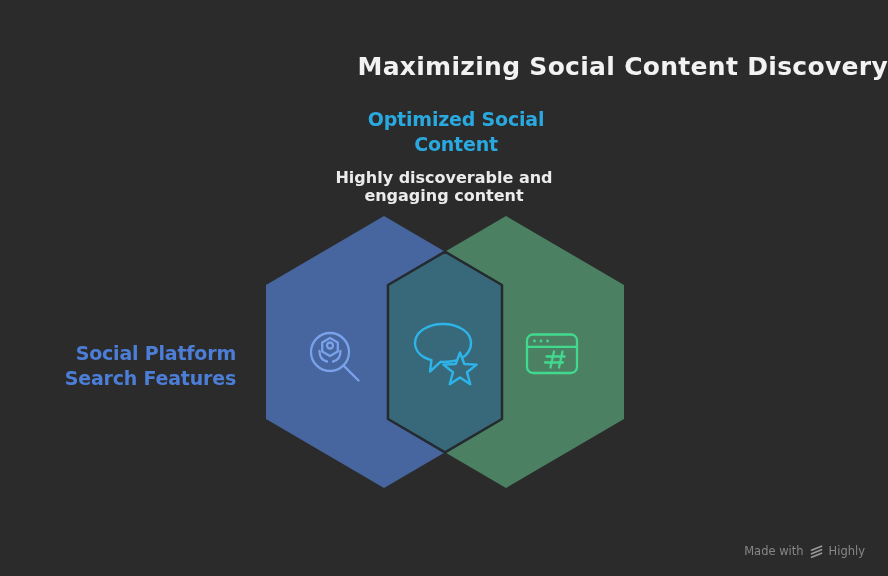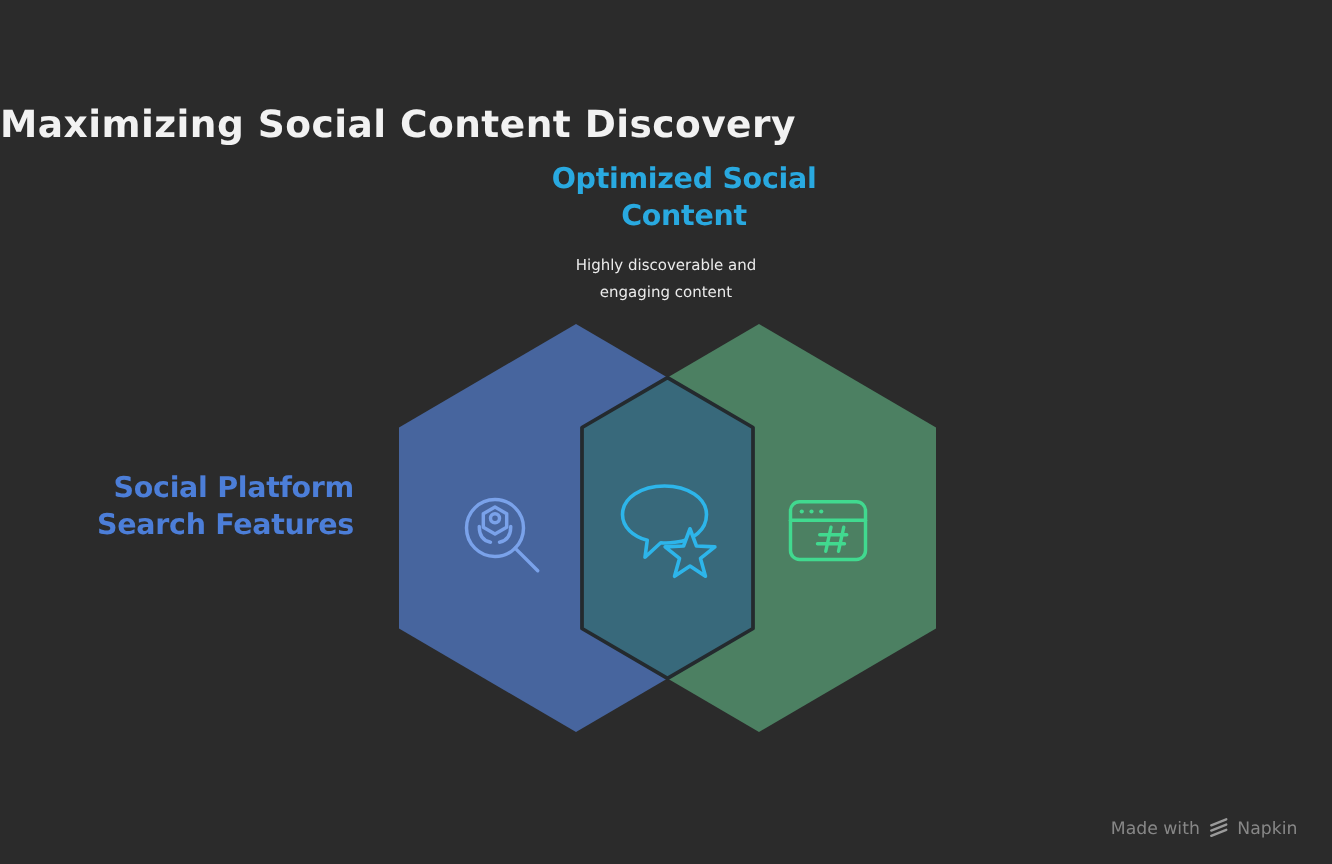--- a/index.html
+++ b/index.html
@@ -4,50 +4,50 @@
 <style>
   html, body { margin: 0; padding: 0; }
   body {
     width: 888px; height: 576px;
     position: relative;
     overflow: hidden;
     font-family: "DejaVu Sans", "Liberation Sans", sans-serif;
     background: #2b2b2b;
   }
   .title {
-    position: absolute; top: 68px; left: 0; width: 100%;
+    position: absolute; top: 52px; left: 0; width: 100%;
     margin: 0;
-    text-align: left;
+    text-align: right;
     font-size: 25px; font-weight: bold;
     letter-spacing: 0.3px;
     color: #f2f2f2;
   }
   .stage { position: absolute; top: 0; left: 0; }
   .node { position: absolute; }
   .node .heading {
     font-size: 19px; line-height: 24.5px;
     font-weight: bold;
     white-space: pre-line;
     letter-spacing: -0.2px;
     padding-left: 24px;
   }
   .node .desc {
-    font-size: 10px; line-height: 17.5px;
-    font-weight: normal;
+    font-size: 16px; line-height: 17.5px;
+    font-weight: bold;
     color: #ebebeb;
     white-space: pre-line;
     margin-top: 11px;
   }
   .node-top { top: 107px; left: 0; width: 100%; text-align: center; }
   .node-top .desc { margin-top: 13px; }
   .node-left { top: 313px; right: 652px; text-align: right; }
   .node-right { top: 313px; left: 651px; text-align: left; }
   .watermark {
     position: absolute; right: 23px; bottom: 17px;
-    display: flex; align-items: center; gap: 5px;
+    display: flex; align-items: flex-start; gap: 5px;
     font-size: 11.5px; font-weight: normal;
     color: #878787;
     margin-top: 35px;
   }
 </style>
 </head>
 <body style="background: rgb(43, 43, 43);">
 
 <h1 class="title" style="color: rgb(242, 242, 242);">Maximizing Social Content Discovery</h1>
 
@@ -88,28 +88,28 @@
     <g stroke="none" fill="#41d98f">
       <circle cx="534.5" cy="341" r="1.4"></circle>
       <circle cx="541" cy="341" r="1.4"></circle>
       <circle cx="547.5" cy="341" r="1.4"></circle>
     </g>
     <path d="M550.5 367.5 L554 351.5 M559 367.5 L562.5 351.5 M546.5 356.5 L564.5 356.5 M545 362.5 L563 362.5"></path>
   </g>
 </svg>
 
 <div class="node node-left">
-  <div class="heading" style="color: rgb(76, 126, 216);">Social Platform
+  <div class="heading" style="color: rgb(76, 126, 216); margin-top: 28px;">Social Platform
 Search Features</div>
 </div>
 
 <div class="node node-right">
 </div>
 
 <div class="watermark" style="color: rgb(135, 135, 135);">
   <span>Made with</span>
   <svg width="15" height="15" viewBox="0 0 15 15" fill="none" stroke-width="1.6" stroke-linecap="round" stroke="#9a9a9a">
     <path d="M2.5 6.2 L12.5 2.2"></path>
     <path d="M2.5 9.7 L12.5 5.7"></path>
     <path d="M2.5 13.2 L12.5 9.2"></path>
   </svg>
-  <span>Napkin</span>
+  <span>Highly</span>
 </div>
 
 </body></html>

